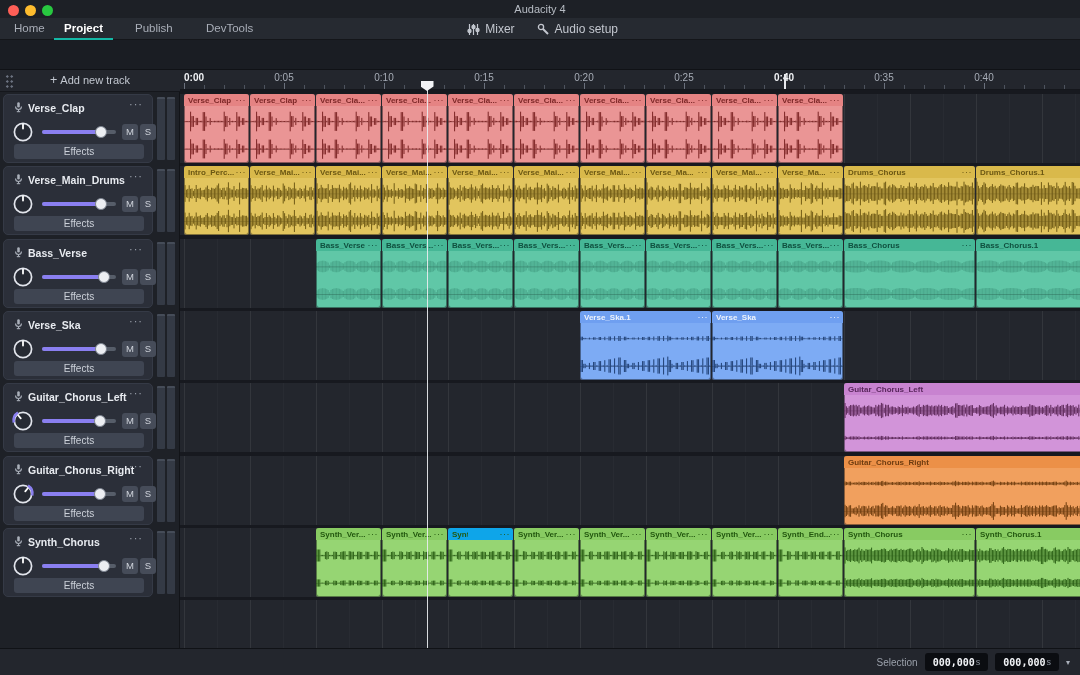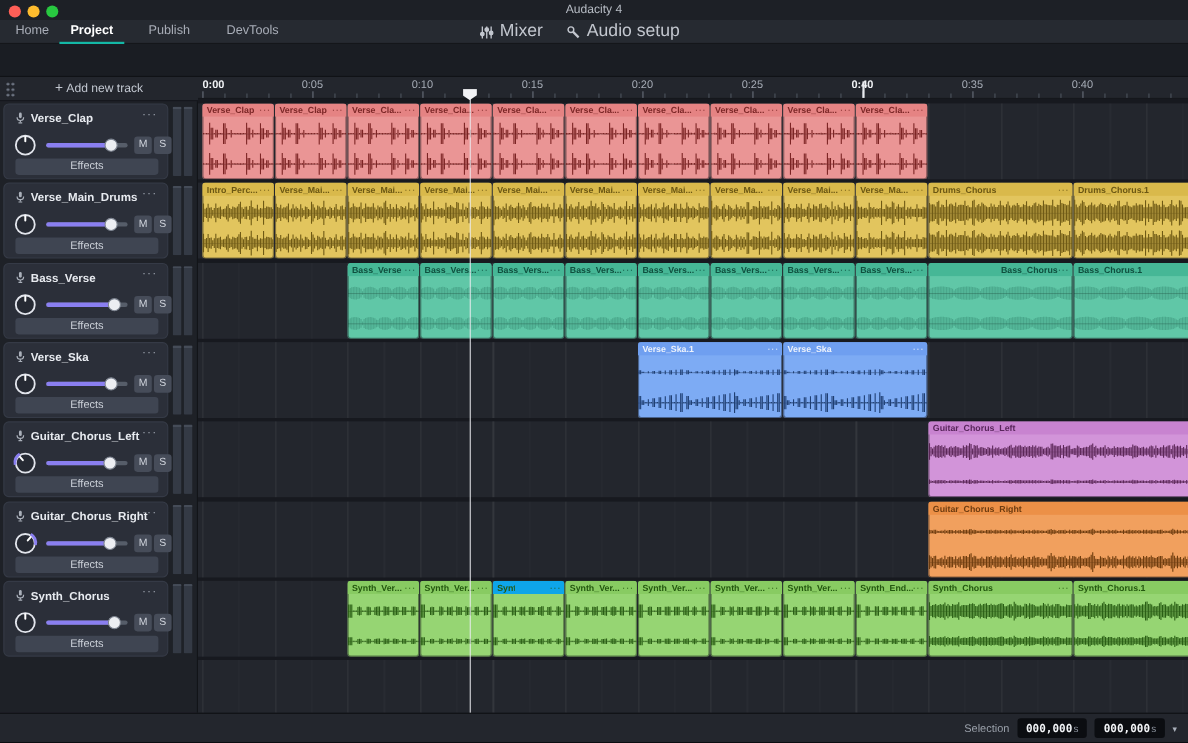--- a/index.html
+++ b/index.html
@@ -11,21 +11,21 @@
   .tl{position:absolute;top:5px;width:11px;height:11px;border-radius:50%;}
   .tl.red{left:8px;background:#ff5f57;}
   .tl.yellow{left:25px;background:#febc2e;}
   .tl.green{left:42px;background:#28c840;}
   .win-title{position:absolute;left:0;right:0;top:3px;text-align:center;font-size:11px;color:#b7bcc4;}
   
   .menubar{position:absolute;left:0;top:18px;width:1080px;height:22px;background:#262a31;border-bottom:1px solid #14161a;}
   .menu-item{position:absolute;top:0;height:22px;line-height:21px;padding:0 10px;font-size:11.5px;color:#a9aeb8;cursor:default;}
   .menu-item.active{color:#fff;font-weight:bold;border-bottom:2px solid #14b8a6;}
   .menu-right{position:absolute;right:462px;top:0;height:22px;display:flex;align-items:center;gap:22px;}
-  .menu-tool{display:flex;align-items:center;gap:5px;font-size:16px;color:#c3c7cf;}
+  .menu-tool{display:flex;align-items:center;gap:5px;font-size:12px;color:#c3c7cf;}
   
   .toolbar{position:absolute;left:0;top:40px;width:1080px;height:30px;background:#1a1d23;border-bottom:1px solid #101216;}
   .grip{width:9px;height:15px;background-image:radial-gradient(#6b7280 1px,transparent 1.3px);background-size:4.5px 5px;}
   .tb-grip{position:absolute;left:5px;top:48px;}
   .tb-btn{position:absolute;top:45px;width:21px;height:21px;background:#3a3f4a;border-radius:4px;
           display:flex;align-items:center;justify-content:center;}
   .time-box{position:absolute;left:258px;top:45px;width:62px;height:21px;background:#0b0d11;border:1px solid #3f4550;
             border-radius:4px;display:flex;align-items:center;justify-content:center;gap:1px;}
   .time-box .digits{font-family:"DejaVu Sans Mono",monospace;font-weight:bold;font-size:12px;color:#f3f5f8;letter-spacing:.5px;}
   .time-box .unit{font-size:9.5px;color:#8e95a0;}
@@ -981,21 +981,21 @@
             </div>
             <div>
               <svg width="65" height="57">
                 <rect x="0" y="15.5" width="65" height="0.8" fill="rgba(0,0,0,0.25)"></rect>
                 <rect x="0" y="43" width="65" height="0.8" fill="rgba(0,0,0,0.25)"></rect>
                 <path d="M1.0 11.9V19.1M2.4 10.8V20.2M3.8 10.2V20.8M5.2 9.9V21.1M6.6 9.7V21.3M8.0 9.8V21.2M9.4 10.1V20.9M10.8 10.6V20.4M12.2 11.6V19.4M13.6 13.8V17.2M15.0 11.4V19.6M16.4 10.5V20.5M17.8 10.1V20.9M19.2 9.8V21.2M20.6 9.7V21.3M22.0 9.9V21.1M23.4 10.3V20.7M24.8 10.9V20.1M26.2 12.1V18.9M27.6 12.5V18.5M29.0 11.1V19.9M30.4 10.3V20.7M31.8 9.9V21.1M33.2 9.8V21.2M34.6 9.8V21.2M36.0 10.0V21.0M37.4 10.4V20.6M38.8 11.2V19.8M40.2 13.0V18.0M41.6 11.8V19.2M43.0 10.8V20.2M44.4 10.2V20.8M45.8 9.9V21.1M47.2 9.7V21.3M48.6 9.8V21.2M50.0 10.1V20.9M51.4 10.7V20.3M52.8 11.7V19.3M54.2 13.5V17.5M55.6 11.4V19.6M57.0 10.5V20.5M58.4 10.0V21.0M59.8 9.8V21.2M61.2 9.7V21.3M62.6 9.9V21.1M64.0 10.3V20.7" stroke="#14594546" stroke-width="1"></path>
                 <path d="M1.0 39.4V46.6M2.4 38.3V47.7M3.8 37.7V48.3M5.2 37.4V48.6M6.6 37.2V48.8M8.0 37.3V48.7M9.4 37.6V48.4M10.8 38.1V47.9M12.2 39.1V46.9M13.6 41.3V44.7M15.0 38.9V47.1M16.4 38.0V48.0M17.8 37.6V48.4M19.2 37.3V48.7M20.6 37.2V48.8M22.0 37.4V48.6M23.4 37.8V48.2M24.8 38.4V47.6M26.2 39.6V46.4M27.6 40.0V46.0M29.0 38.6V47.4M30.4 37.8V48.2M31.8 37.4V48.6M33.2 37.3V48.7M34.6 37.3V48.7M36.0 37.5V48.5M37.4 37.9V48.1M38.8 38.7V47.3M40.2 40.5V45.5M41.6 39.3V46.7M43.0 38.3V47.7M44.4 37.7V48.3M45.8 37.4V48.6M47.2 37.2V48.8M48.6 37.3V48.7M50.0 37.6V48.4M51.4 38.2V47.8M52.8 39.2V46.8M54.2 41.0V45.0M55.6 38.9V47.1M57.0 38.0V48.0M58.4 37.5V48.5M59.8 37.3V48.7M61.2 37.2V48.8M62.6 37.4V48.6M64.0 37.8V48.2" stroke="#14594546" stroke-width="1"></path>
               </svg>
             </div>
           </div>
-          <div class="clip" style="left: 664px; width: 131px; background: rgb(96, 199, 167); text-align: right;">
+          <div class="clip" style="left: 664px; width: 131px; background: rgb(96, 199, 167);">
             <div class="clip-header" style="background: rgb(70, 183, 150);">
               <span class="clip-label" style="color: rgb(15, 79, 62);">Bass_Chorus</span>
               <span class="clip-dots" style="color: rgb(15, 79, 62);">···</span>
             </div>
             <div>
               <svg width="131" height="57">
                 <rect x="0" y="15.5" width="131" height="0.8" fill="rgba(0,0,0,0.25)"></rect>
                 <rect x="0" y="43" width="131" height="0.8" fill="rgba(0,0,0,0.25)"></rect>
                 <path d="M1.0 11.9V19.1M2.4 11.0V20.0M3.8 10.5V20.5M5.2 10.1V20.9M6.6 9.9V21.1M8.0 9.7V21.3M9.4 9.6V21.4M10.8 9.5V21.5M12.2 9.5V21.5M13.6 9.5V21.5M15.0 9.6V21.4M16.4 9.8V21.2M17.8 10.0V21.0M19.2 10.3V20.7M20.6 10.8V20.2M22.0 11.5V19.5M23.4 13.2V17.8M24.8 11.7V19.3M26.2 10.9V20.1M27.6 10.4V20.6M29.0 10.1V20.9M30.4 9.8V21.2M31.8 9.7V21.3M33.2 9.6V21.4M34.6 9.5V21.5M36.0 9.5V21.5M37.4 9.6V21.4M38.8 9.7V21.3M40.2 9.8V21.2M41.6 10.1V20.9M43.0 10.4V20.6M44.4 10.9V20.1M45.8 11.6V19.4M47.2 13.6V17.4M48.6 11.5V19.5M50.0 10.8V20.2M51.4 10.4V20.6M52.8 10.0V21.0M54.2 9.8V21.2M55.6 9.6V21.4M57.0 9.5V21.5M58.4 9.5V21.5M59.8 9.5V21.5M61.2 9.6V21.4M62.6 9.7V21.3M64.0 9.9V21.1M65.4 10.1V20.9M66.8 10.5V20.5M68.2 11.0V20.0M69.6 11.8V19.2M71.0 12.8V18.2M72.4 11.4V19.6M73.8 10.7V20.3M75.2 10.3V20.7M76.6 10.0V21.0M78.0 9.8V21.2M79.4 9.6V21.4M80.8 9.5V21.5M82.2 9.5V21.5M83.6 9.5V21.5M85.0 9.6V21.4M86.4 9.7V21.3M87.8 9.9V21.1M89.2 10.2V20.8M90.6 10.5V20.5M92.0 11.1V19.9M93.4 12.0V19.0M94.8 12.4V18.6M96.2 11.2V19.8M97.6 10.6V20.4M99.0 10.2V20.8M100.4 10.0V21.0M101.8 9.7V21.3M103.2 9.6V21.4M104.6 9.5V21.5M106.0 9.5V21.5M107.4 9.5V21.5M108.8 9.6V21.4M110.2 9.7V21.3M111.6 9.9V21.1M113.0 10.2V20.8M114.4 10.6V20.4M115.8 11.2V19.8M117.2 12.3V18.7M118.6 12.1V18.9M120.0 11.1V19.9M121.4 10.6V20.4M122.8 10.2V20.8M124.2 9.9V21.1M125.6 9.7V21.3M127.0 9.6V21.4M128.4 9.5V21.5M129.8 9.5V21.5" stroke="#14594546" stroke-width="1"></path>
                 <path d="M1.0 39.4V46.6M2.4 38.5V47.5M3.8 38.0V48.0M5.2 37.6V48.4M6.6 37.4V48.6M8.0 37.2V48.8M9.4 37.1V48.9M10.8 37.0V49.0M12.2 37.0V49.0M13.6 37.0V49.0M15.0 37.1V48.9M16.4 37.3V48.7M17.8 37.5V48.5M19.2 37.8V48.2M20.6 38.3V47.7M22.0 39.0V47.0M23.4 40.7V45.3M24.8 39.2V46.8M26.2 38.4V47.6M27.6 37.9V48.1M29.0 37.6V48.4M30.4 37.3V48.7M31.8 37.2V48.8M33.2 37.1V48.9M34.6 37.0V49.0M36.0 37.0V49.0M37.4 37.1V48.9M38.8 37.2V48.8M40.2 37.3V48.7M41.6 37.6V48.4M43.0 37.9V48.1M44.4 38.4V47.6M45.8 39.1V46.9M47.2 41.1V44.9M48.6 39.0V47.0M50.0 38.3V47.7M51.4 37.9V48.1M52.8 37.5V48.5M54.2 37.3V48.7M55.6 37.1V48.9M57.0 37.0V49.0M58.4 37.0V49.0M59.8 37.0V49.0M61.2 37.1V48.9M62.6 37.2V48.8M64.0 37.4V48.6M65.4 37.6V48.4M66.8 38.0V48.0M68.2 38.5V47.5M69.6 39.3V46.7M71.0 40.3V45.7M72.4 38.9V47.1M73.8 38.2V47.8M75.2 37.8V48.2M76.6 37.5V48.5M78.0 37.3V48.7M79.4 37.1V48.9M80.8 37.0V49.0M82.2 37.0V49.0M83.6 37.0V49.0M85.0 37.1V48.9M86.4 37.2V48.8M87.8 37.4V48.6M89.2 37.7V48.3M90.6 38.0V48.0M92.0 38.6V47.4M93.4 39.5V46.5M94.8 39.9V46.1M96.2 38.7V47.3M97.6 38.1V47.9M99.0 37.7V48.3M100.4 37.5V48.5M101.8 37.2V48.8M103.2 37.1V48.9M104.6 37.0V49.0M106.0 37.0V49.0M107.4 37.0V49.0M108.8 37.1V48.9M110.2 37.2V48.8M111.6 37.4V48.6M113.0 37.7V48.3M114.4 38.1V47.9M115.8 38.7V47.3M117.2 39.8V46.2M118.6 39.6V46.4M120.0 38.6V47.4M121.4 38.1V47.9M122.8 37.7V48.3M124.2 37.4V48.6M125.6 37.2V48.8M127.0 37.1V48.9M128.4 37.0V49.0M129.8 37.0V49.0" stroke="#14594546" stroke-width="1"></path>

